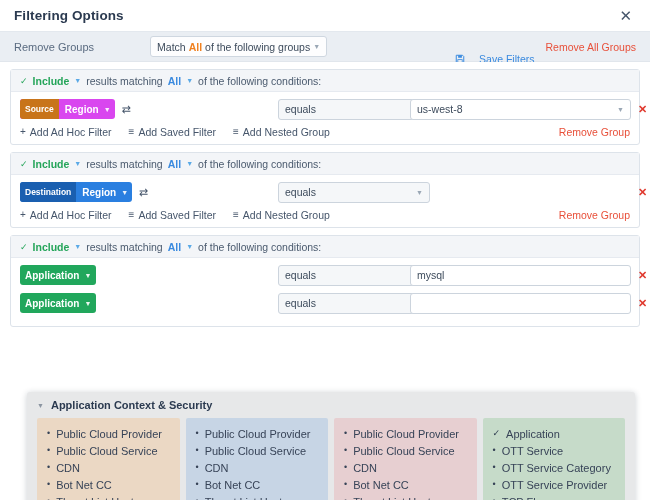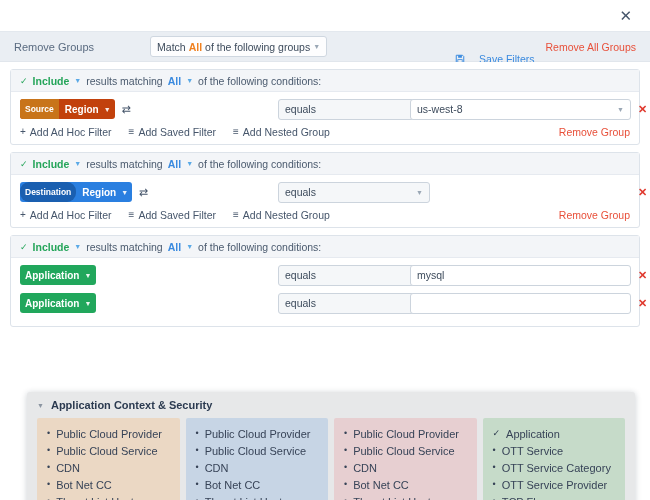--- a/index.html
+++ b/index.html
@@ -159,24 +159,24 @@
   .pill .seg-b {
     padding: 0 4px 0 6px;
     height: 100%;
     display: flex;
     align-items: center;
     gap: 5px;
     font-weight: bold;
     font-size: 10px;
   }
   .pill .pcaret { font-size: 7px; opacity: .9; }
-  .pill.orange { background: #c2410c; }
+  .pill.orange { background: #d946ef; }
   .pill.orange .seg-a { background: #c8741a; }
   .pill.blue { background: #2a7fe0; }
-  .pill.blue .seg-a { background: #1a5fb0; border-radius: 9px; }
+  .pill.blue .seg-a { background: #1a5fb0; }
   .pill.green { background: #21a75c; }
   .pill.green .seg-b { padding: 0 5px; }
 
   .swap-ico {
     margin-left: 7px;
     color: #45556a;
     font-size: 11px;
     cursor: pointer;
     line-height: 1;
   }
@@ -301,20 +301,21 @@
   }
   .bul { font-size: 9px; line-height: 1; color: #374357; }
   .chk { font-size: 9px; line-height: 1; color: #2c3a4e; }
 </style>
 </head>
 <body>
 
 <div class="modal">
 
   <div class="modal-header">
+    <div class="modal-title">Filtering Options</div>
     <div class="close-btn">✕</div>
   </div>
 
   <div class="toolbar">
     <span class="toolbar-label">Remove Groups</span>
     <div class="match-select">
       <span>Match</span>
       <span class="hl-orange">All</span>
       <span>of the following groups</span>
       <span class="caret">▼</span>

